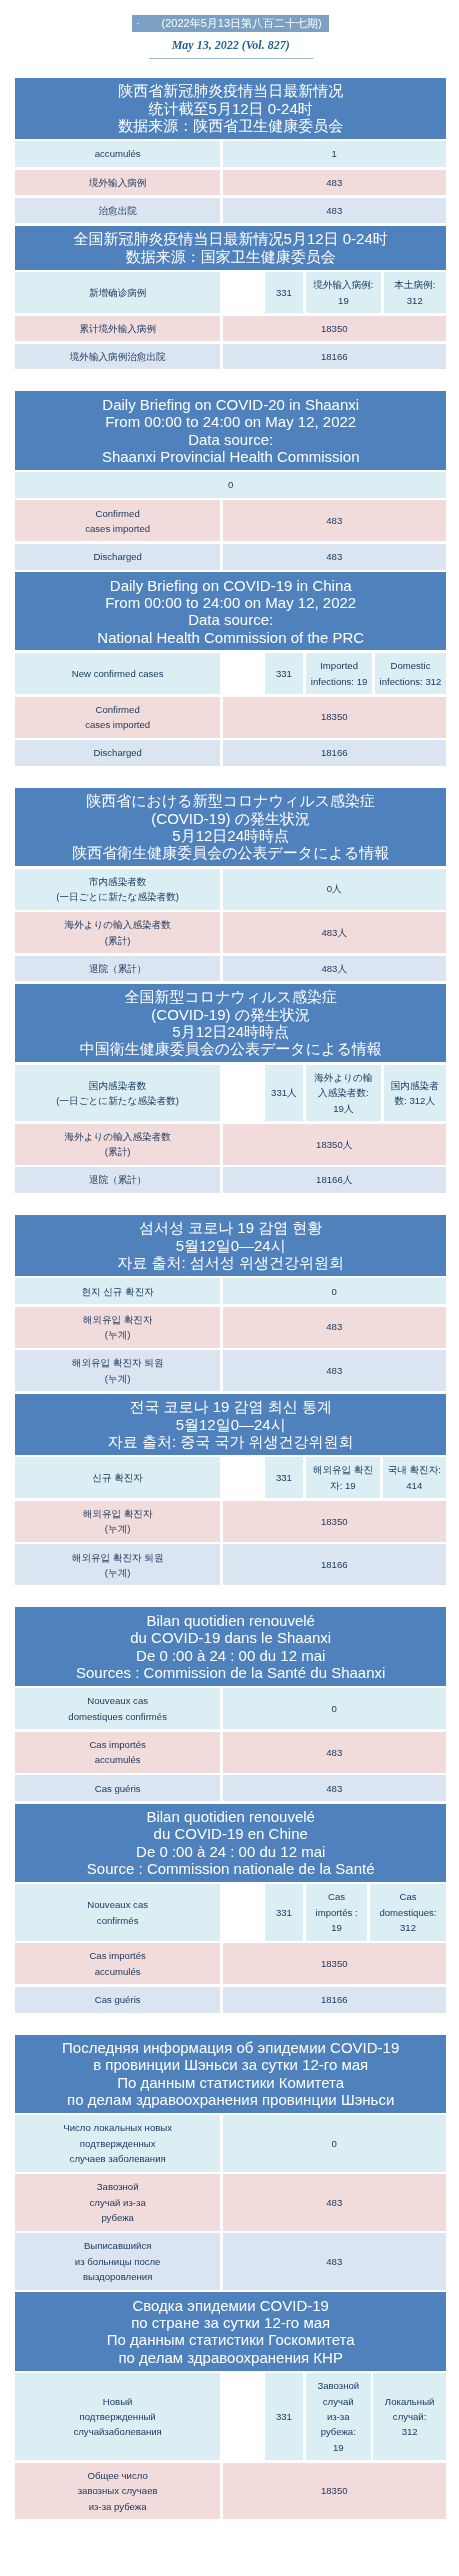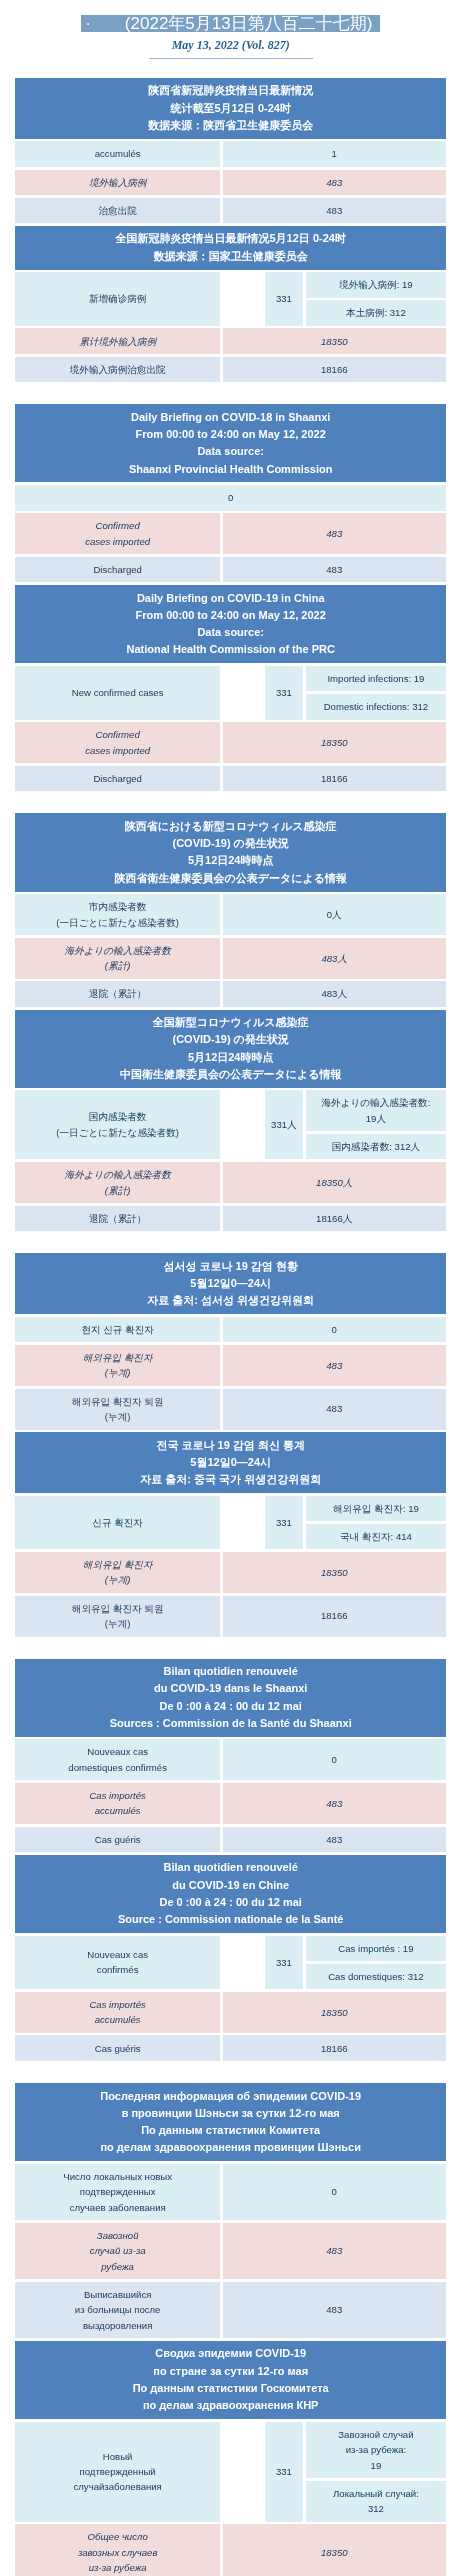--- a/index.html
+++ b/index.html
@@ -8,21 +8,21 @@
     font-family:"Liberation Sans","DejaVu Sans",sans-serif;
     color:#17365d;
   }
   .doc { padding:15.4px 14px 23px 15.4px; }
 
   .title-wrap { text-align:center; }
   .title-chip {
     display:inline-block;
     background:#7aa0c3;
     color:#ffffff;
-    font-size:17px;
+    font-size:11px;
     line-height:15.4px;
     padding:0.6px 7.7px 0.6px 3.9px;
   }
   .subtitle {
     margin-top:5.8px;
     text-align:center;
     font-family:"Liberation Serif","DejaVu Serif",serif;
     font-style:italic;
     font-weight:bold;
     font-size:12px;
@@ -34,22 +34,22 @@
     border-bottom:0.6px solid #9ab7d4;
     height:0;
   }
 
   .group { margin-top:19px; }
   .group + .group { margin-top:22px; }
 
   .band {
     background:#4f81bd;
     color:#ffffff;
-    font-weight:bold;
-    font-size:11px;
+    font-weight:normal;
+    font-size:15px;
     text-align:center;
     padding:4.5px 5.1px;
     margin-bottom:2.6px;
   }
   .band-line { line-height:17.3px; }
 
   .trow { display:flex; gap:2.6px; margin-bottom:2.6px; }
   .cell {
     display:flex;
     align-items:center;
@@ -57,25 +57,25 @@
     text-align:center;
     white-space:pre-line;
     line-height:15.4px;
     font-size:9.6px;
     padding:5.1px 3.9px;
     box-sizing:border-box;
   }
   .label { flex:0 0 47.5%; }
   .value { flex:1 1 auto; }
   .mid   { flex:0 0 9%; padding-left:1.3px; padding-right:1.3px;margin-left:42px; }
-  .subcol{ flex:1 1 auto; display:flex; flex-direction:column; gap:2.6px; }
+  .subcol{ flex:1 1 auto; display:flex; flex-direction:row; gap:2.6px; }
   .sub   { flex:1 1 auto; }
 
   .cyan .cell { background:#daeef3; }
-  .pink .cell { background:#f2dcdb;font-style:italic; }
+  .pink .cell { background:#f2dcdb; }
   .blue .cell { background:#dbe5f1; }
 </style>
 </head>
 <body>
 
 <div class="doc">
 
   <div class="title-wrap">
     <span class="title-chip">·　　(2022年5月13日第八百二十七期)</span>
   </div>
@@ -123,21 +123,21 @@
       <div class="trow blue">
         <div class="cell label">境外输入病例治愈出院</div>
         <div class="cell value">18166</div>
       </div>
     </section>
   </div>
 
   <div class="group">
     <section>
       <div class="band">
-        <div class="band-line">Daily Briefing on COVID-18 in Shaanxi</div>
+        <div class="band-line">Daily Briefing on COVID-20 in Shaanxi</div>
         <div class="band-line">From 00:00 to 24:00 on May 12, 2022</div>
         <div class="band-line">Data source:</div>
         <div class="band-line">Shaanxi Provincial Health Commission</div>
       </div>
       <div class="trow cyan">
         <div class="cell value">0</div>
       </div>
       <div class="trow pink">
         <div class="cell label">Confirmed
 cases imported</div>

